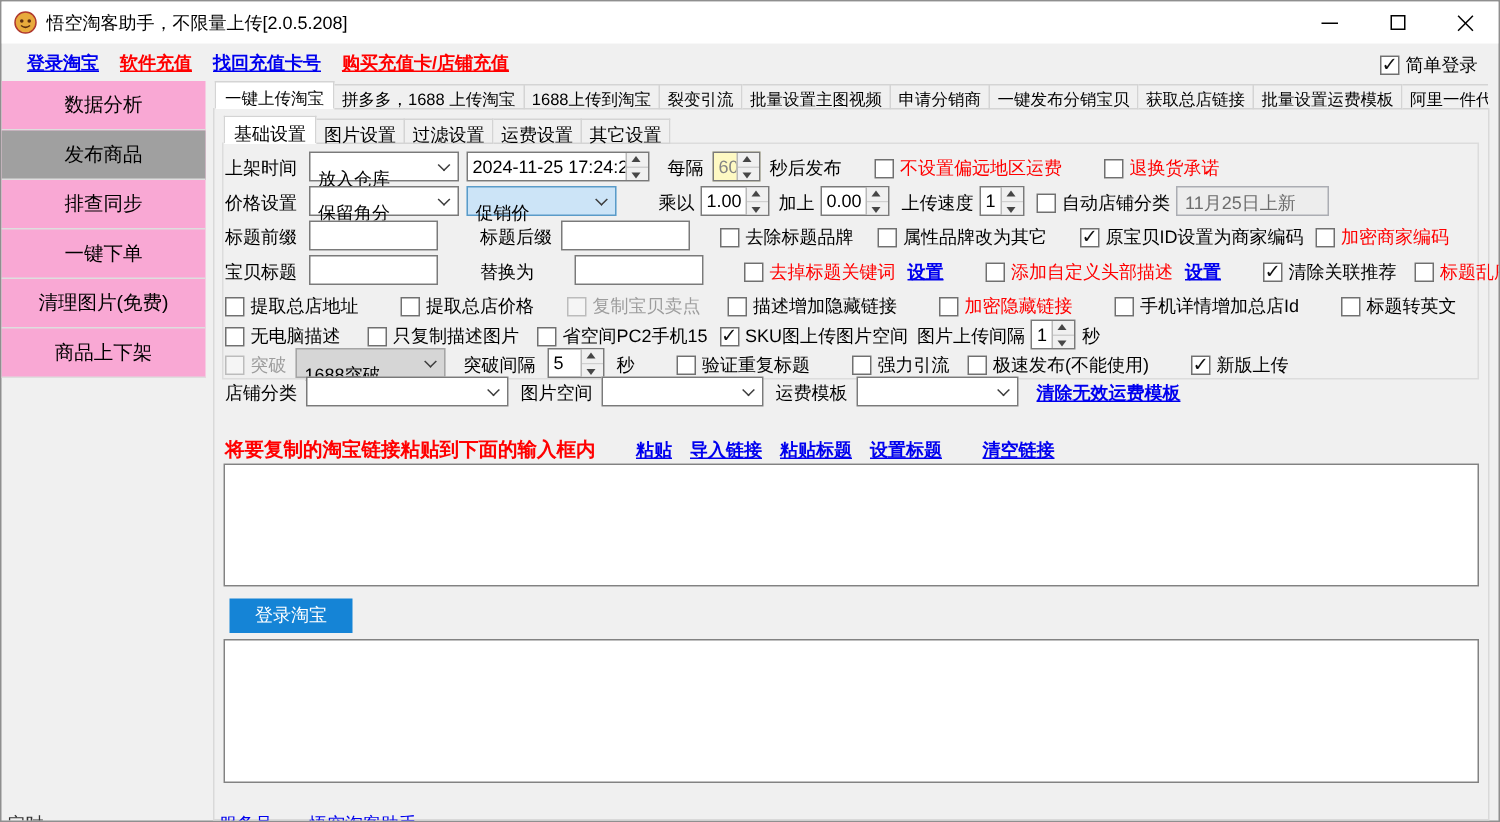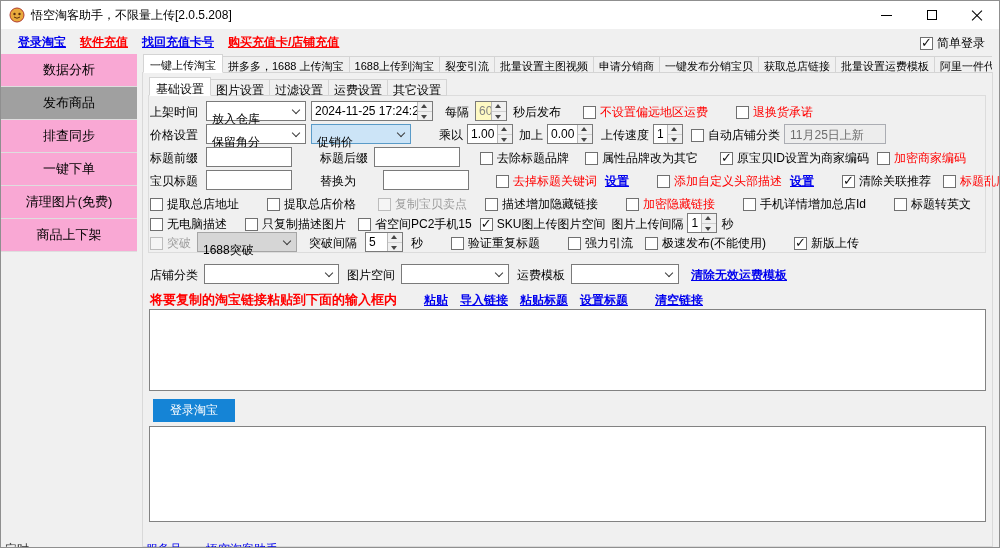--- a/index.html
+++ b/index.html
@@ -373,21 +373,21 @@
     <span class="cb g12">
         <span class="bx"></span>
         <span class="lb">极速发布(不能使用)</span>
       </span>
     <span class="cb on g10">
         <span class="bx"></span>
         <span class="lb">新版上传</span>
       </span>
   </div>
 
-  <div class="row" style="top:263px">
+  <div class="row" style="top:250px">
     <span>店铺分类</span>
     <span class="combo g6" style="width:135px">
         <span class="cv"></span>
         <i class="ar"></i>
       </span>
     <span class="g8">图片空间</span>
     <span class="combo g6" style="width:108px">
         <span class="cv"></span>
         <i class="ar"></i>
       </span>

